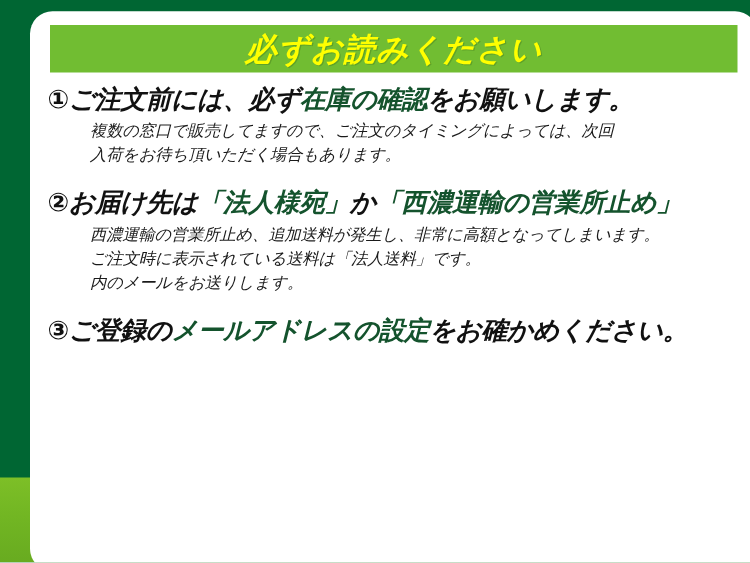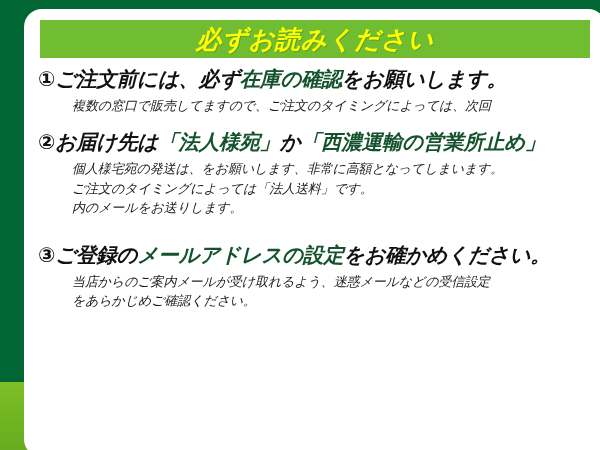--- a/index.html
+++ b/index.html
@@ -117,21 +117,21 @@
     margin-top: 3px;
     letter-spacing: -0.1px;
   }
   .item-sub div {
     white-space: nowrap;
   }
 
   
   .item-1 { margin-top: 0px; }
   .item-2 { margin-top: 14px; }
-  .item-3 { margin-top: 25px; }
+  .item-3 { margin-top: 15px; }
 </style>
 </head>
 <body>
 
 <div class="notice-frame">
 
   <div class="footer-band">
     <div class="brand-wordmark">PARTSPARK</div>
   </div>
 
@@ -140,35 +140,32 @@
     <div class="title-banner">
       <div class="title-banner-text">必ずお読みください</div>
     </div>
 
     <div class="card-body">
 
       <div class="item item-1">
         <div class="item-heading"><span>①</span><span>ご注文前には、必ず</span><span class="hl">在庫の確認</span><span>をお願いします。</span></div>
         <div class="item-sub">
           <div>複数の窓口で販売してますので、ご注文のタイミングによっては、次回</div>
+          <div>入荷をお待ち頂いただく場合もあります。</div>
         </div>
       </div>
 
       <div class="item item-2">
         <div class="item-heading"><span>②</span><span>お届け先は</span><span class="hl">「法人様宛」</span><span>か</span><span class="hl">「西濃運輸の営業所止め」</span></div>
         <div class="item-sub">
-          <div>個人様宅宛の発送は、をお願いします、非常に高額となってしまいます。</div>
-          <div>ご注文のタイミングによっては「法人送料」です。</div>
+          <div>西濃運輸の営業所止め、追加送料が発生し、非常に高額となってしまいます。</div>
+          <div>ご注文時に表示されている送料は「法人送料」です。</div>
           <div>内のメールをお送りします。</div>
         </div>
       </div>
 
       <div class="item item-3">
         <div class="item-heading"><span>③</span><span>ご登録の</span><span class="hl">メールアドレスの設定</span><span>をお確かめください。</span></div>
-        <div class="item-sub">
-          <div>当店からのご案内メールが受け取れるよう、迷惑メールなどの受信設定</div>
-          <div>をあらかじめご確認ください。</div>
-        </div>
       </div>
 
     </div>
   </div>
 </div>
 
 </body></html>

